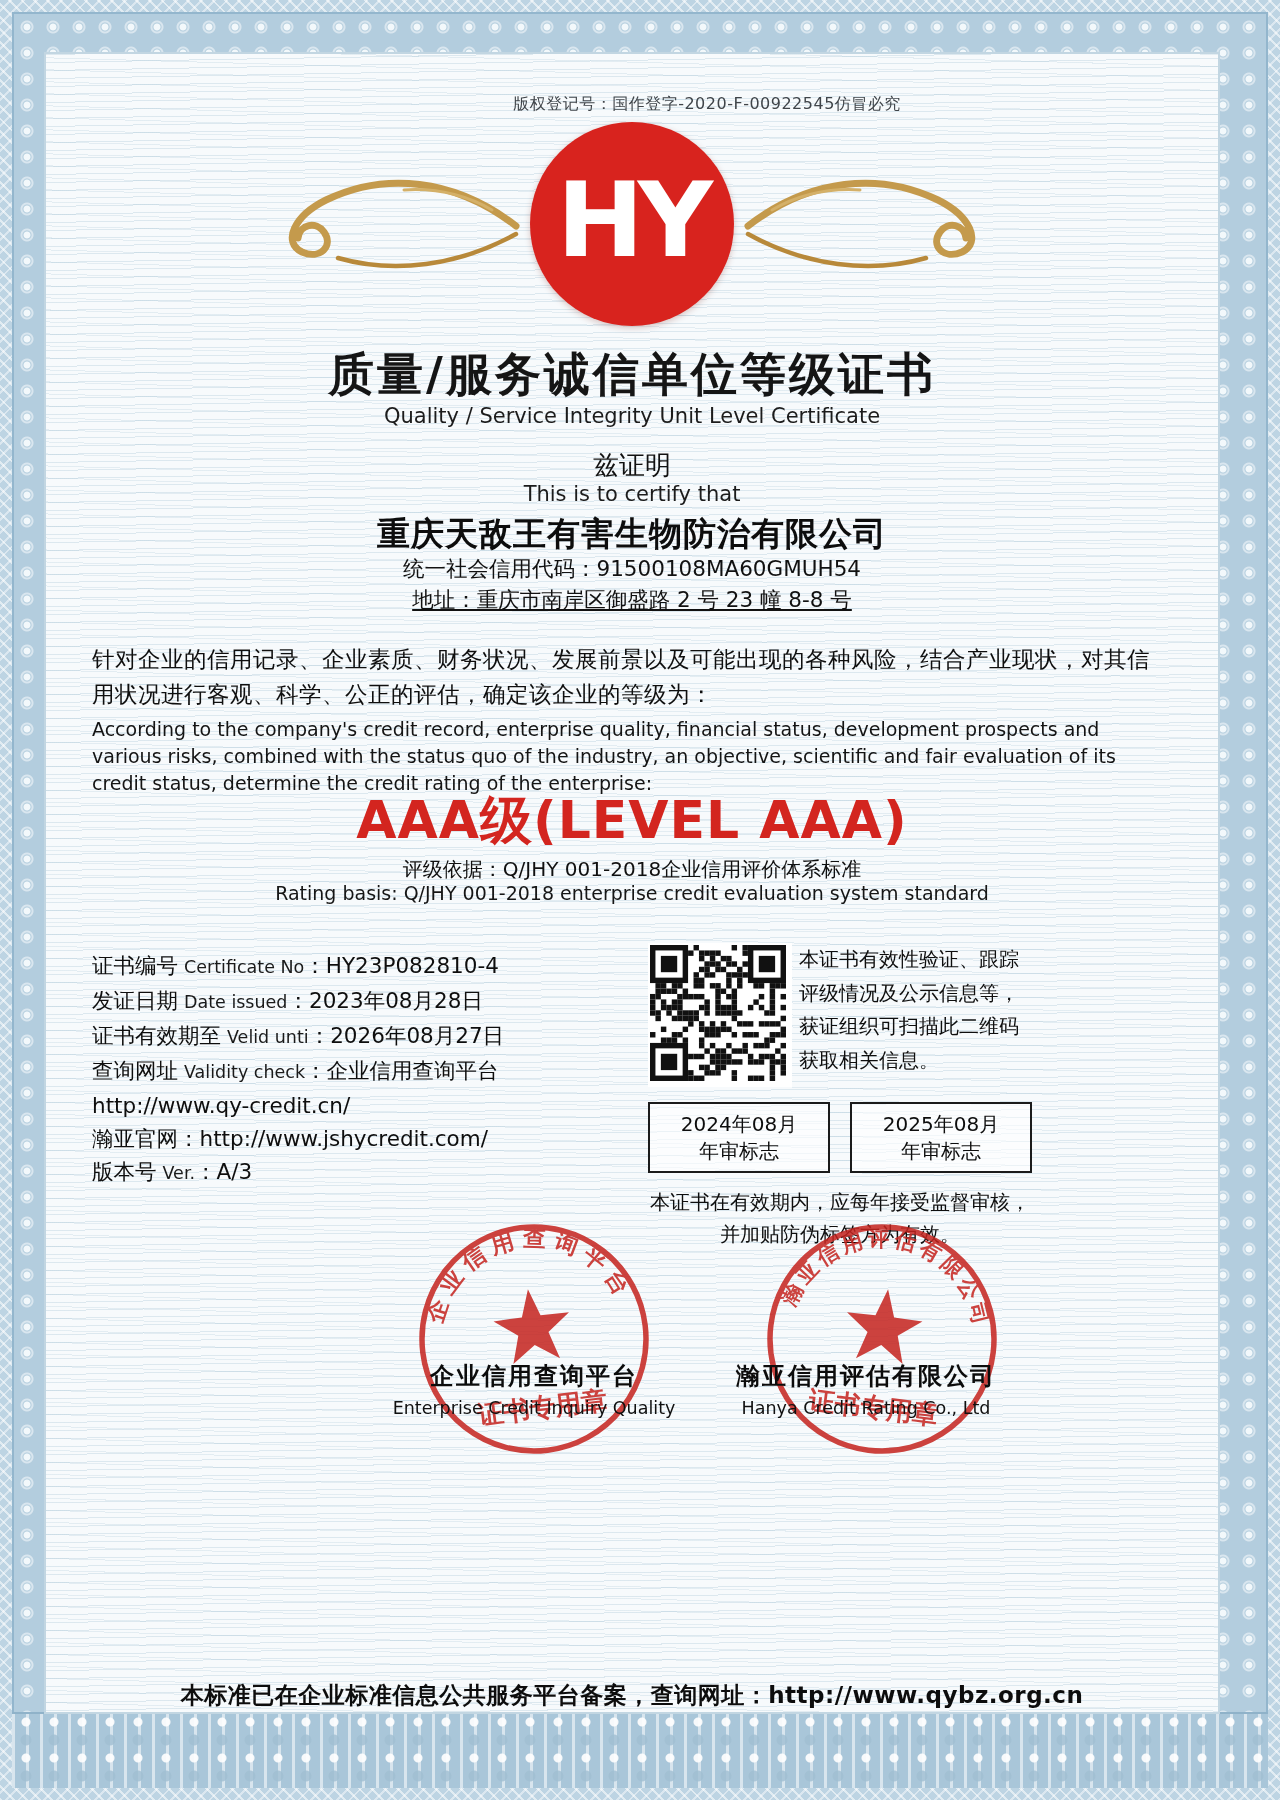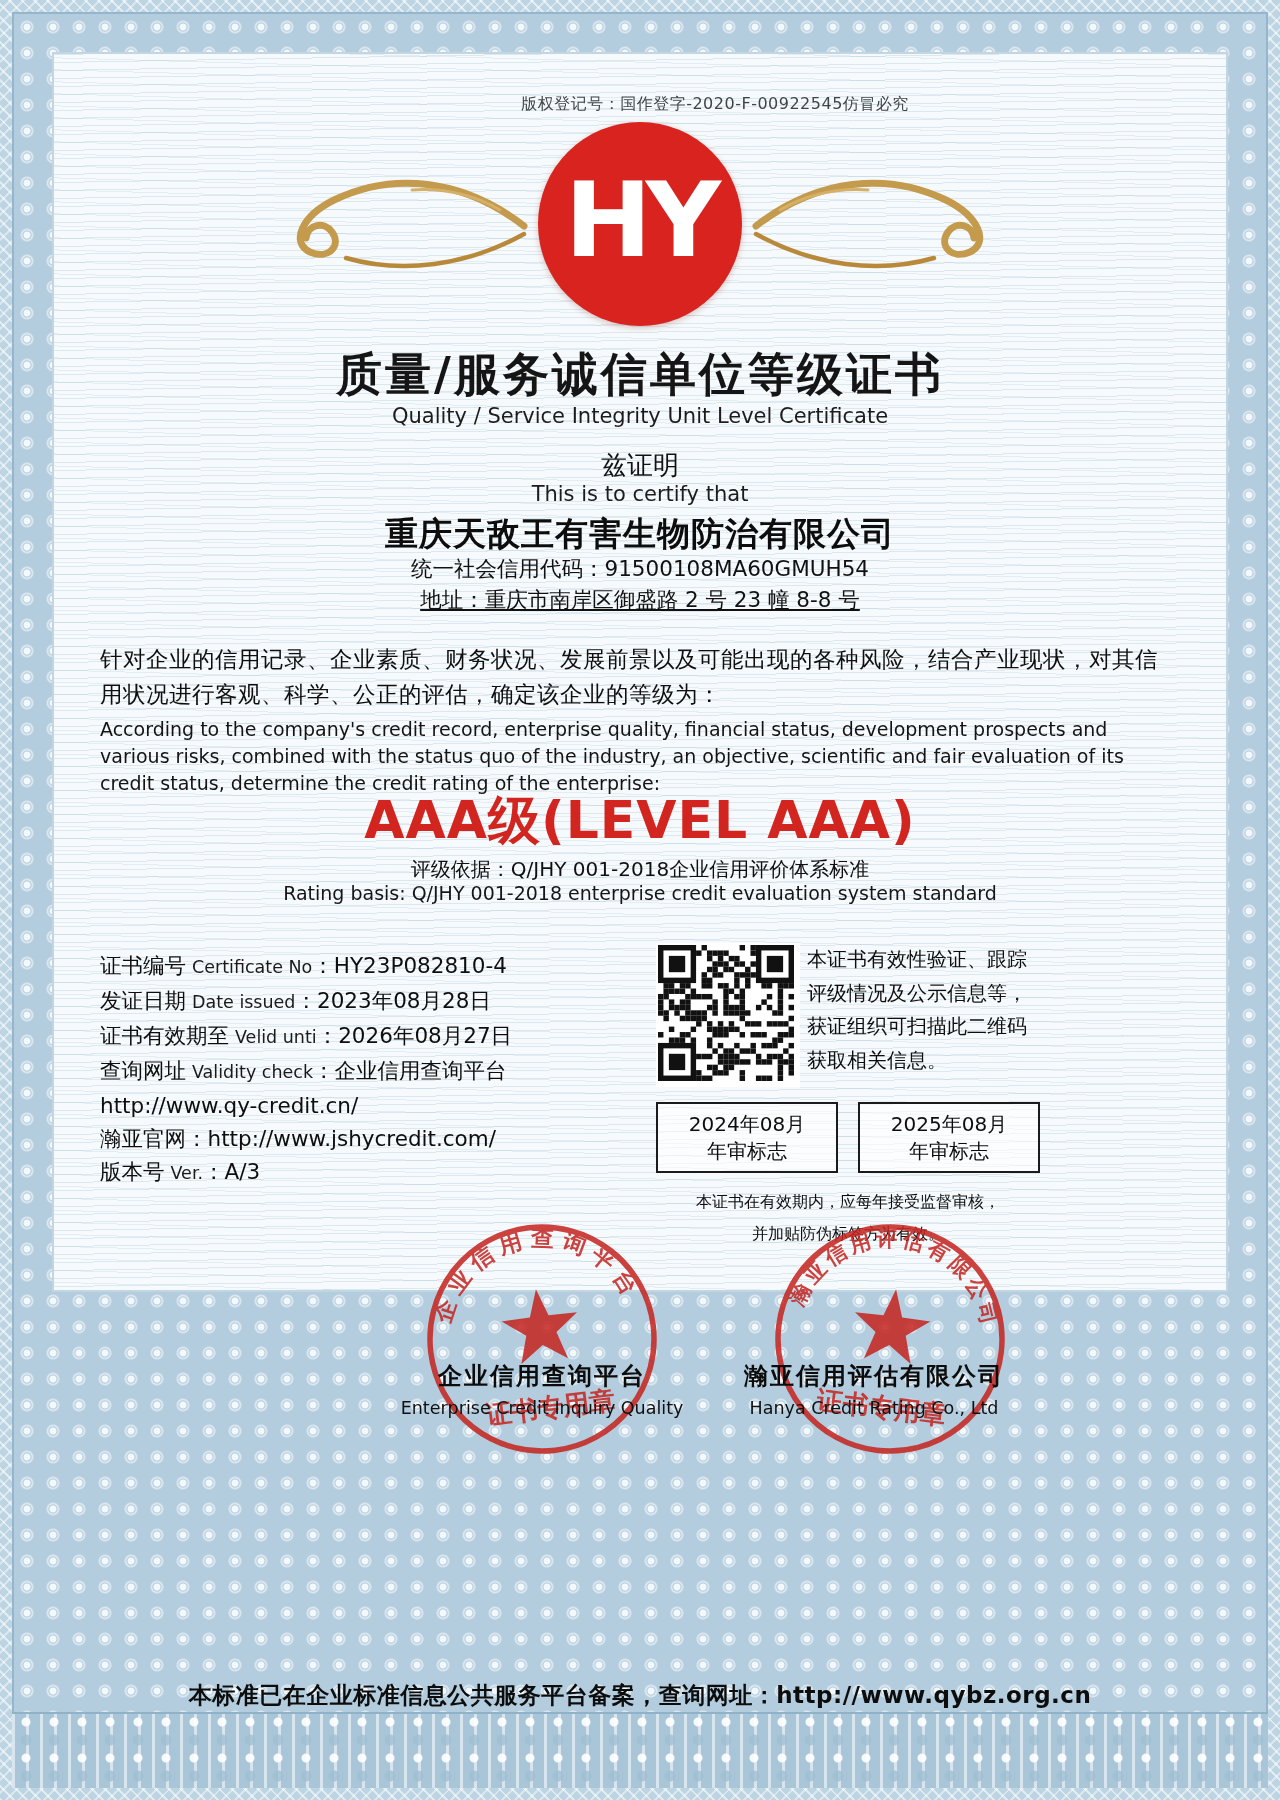--- a/index.html
+++ b/index.html
@@ -23,21 +23,21 @@
     position:absolute;left:12px;right:12px;bottom:12px;height:74px;
     background:
       radial-gradient(circle 9px at 14px 8px, rgba(255,255,255,.9) 0 4px, transparent 5px),
       radial-gradient(circle 12px at 14px 26px, rgba(160,190,210,.8) 0 5px, transparent 6px),
       repeating-linear-gradient(90deg, rgba(255,255,255,.55) 0 3px, transparent 3px 14px),
       #a9c6d9;
     background-size:28px 36px, 28px 36px, auto;
     border-top:2px solid #8fb2c9;
   }
   .paper{
-    position:absolute;left:52px;top:52px;width:1176px;height:1240px;
+    position:absolute;left:44px;top:52px;width:1176px;height:1662px;
     border:2px solid #c2d6e2;
     background:
       repeating-linear-gradient(179deg, rgba(150,185,205,.28) 0 1px, transparent 1px 8px),
       repeating-linear-gradient(181.6deg, rgba(120,165,190,.16) 0 1px, transparent 1px 12px),
       #f7fafc;
     box-sizing:border-box;
   }
   .abs{position:absolute;left:0;right:0;}
   .center{text-align:center;}
   .copyright{top:40px;font-size:16px;color:#3f4449;letter-spacing:.5px;padding-left:150px;}
@@ -71,21 +71,21 @@
   .d-en{font-size:17.5px;color:#1a1a1a;margin-left:6px;}
   .right-col{position:absolute;left:556px;top:0;width:384px;}
   .qr-row{display:flex;gap:7px;align-items:flex-start;}
   .qr-box{width:140px;height:140px;flex:0 0 auto;background:#fff;padding:2px;}
   .qr-box svg{display:block;}
   .qr-text div{font-size:20px;line-height:33.5px;color:#0e0e0e;white-space:nowrap;}
   .badges{display:flex;gap:20px;margin-top:15px;}
   .badge{flex:1;border:2.5px solid #1b1b1b;background:rgba(255,255,255,.6);padding:7px 0 6px;text-align:center;}
   .badge div{font-size:20px;line-height:27px;color:#0d0d0d;}
   .audit-note{margin-top:13px;text-align:center;}
-  .audit-note div{font-size:16px;line-height:32px;color:#0e0e0e;white-space:nowrap;}
+  .audit-note div{font-size:20px;line-height:32px;color:#0e0e0e;white-space:nowrap;}
   .stamps{top:1160px;height:310px;position:absolute;left:0;right:0;}
   .seal{position:absolute;width:250px;height:250px;opacity:.85;}
   .seal.left{left:363px;top:0;transform:rotate(-7deg);}
   .seal.right{left:711px;top:0;transform:rotate(7deg);}
   .org{position:absolute;width:420px;text-align:center;z-index:3;}
   .org-cn{font-size:24px;font-weight:bold;color:#0c0c0c;letter-spacing:2px;}
   .org-en{font-size:17.5px;color:#101010;margin-top:6px;}
   .org.left{left:278px;top:146px;}
   .org.right{left:610px;top:146px;}
   .footer-line{top:1626px;font-size:23px;font-weight:bold;color:#0d0d0d;letter-spacing:.5px;}

